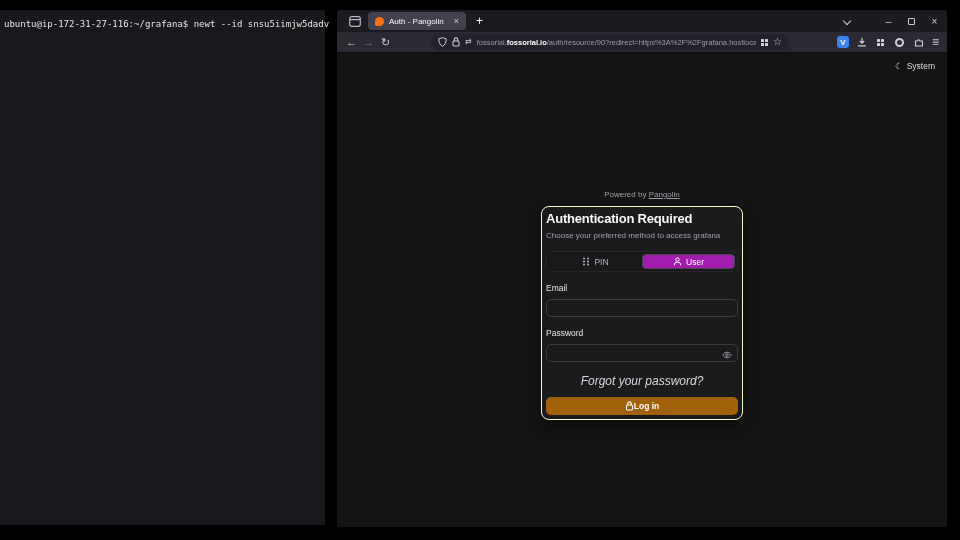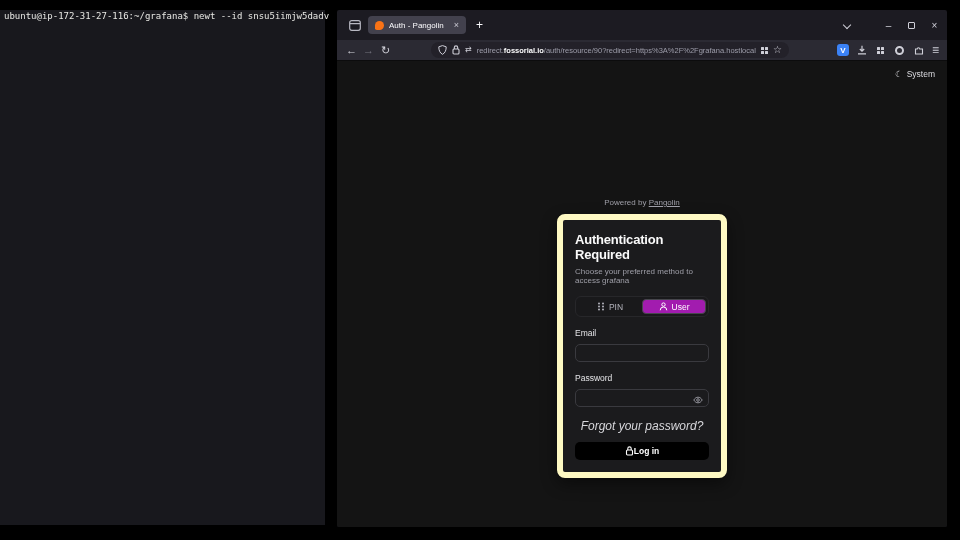--- a/index.html
+++ b/index.html
@@ -2,33 +2,33 @@
 <html><head>
 <meta charset="utf-8">
 <style>
   * { margin:0; padding:0; box-sizing:border-box; }
   html,body { width:960px; height:540px; background:#000; overflow:hidden;
               font-family:"Liberation Sans", sans-serif; }
   .stage { position:relative; width:960px; height:540px; }
 
   
   .terminal { position:absolute; left:0; top:10px; width:325px; height:515px;
-              background:#18181d; padding:0 2px 0 4px;
+              background:#18181d; padding:8px 2px 0 4px;
               font-family:"DejaVu Sans Mono", monospace; font-size:9px;
               line-height:13.5px; color:#e8e8e4; }
   .term-line { white-space:pre; }
   .cursor { display:inline-block; width:5px; height:10px; border:1px solid #e8e8e4;
             vertical-align:-1px; margin-left:1px; }
 
   
   .browser { position:absolute; left:337px; top:10px; width:610px; height:517px;
              background:#1c1b22; display:flex; flex-direction:column;
              border-radius:2px; overflow:hidden; }
 
-  .tabbar { height:30px; display:flex; align-items:center; padding:0 5px 0 10px; gap:5px; flex:0 0 auto; }
+  .tabbar { height:22px; display:flex; align-items:center; padding:0 5px 0 10px; gap:5px; flex:0 0 auto; }
   .ffview { width:16px; height:14px; display:flex; align-items:center; justify-content:center; color:#b9b9c3; }
   .tab { height:18px; width:98px; background:#42414d; border-radius:4px;
          display:flex; align-items:center; gap:5px; padding:0 7px; }
   .favicon { width:9px; height:9px; border-radius:50% 50% 50% 20%; background:#f97316; flex:0 0 auto; }
   .tab-title { flex:1; font-size:8px; color:#fbfbfe; white-space:nowrap; overflow:hidden; }
   .tab-close { font-size:9px; color:#c9c9d2; line-height:1; }
   .newtab { font-size:12px; color:#fbfbfe; padding:0 5px; }
   .tb-spacer { flex:1; }
   .chev { width:8px; height:8px; position:relative; margin-right:22px; }
   .chev::before { content:""; position:absolute; left:1px; top:1px; width:5px; height:5px;
@@ -55,44 +55,44 @@
               font-size:8px; font-weight:700; display:flex; align-items:center; justify-content:center; }
   .icon12 { width:12px; height:12px; display:flex; align-items:center; justify-content:center; color:#cfcfd8; }
   .ring { width:9px; height:9px; border:2px solid #cfcfd8; border-radius:50%; background:#2b2a33; }
   .burger { color:#cfcfd8; font-size:12px; line-height:1; }
 
   
   .content { flex:1; background:#141414; position:relative; display:flex;
              flex-direction:column; align-items:center; }
   .theme-toggle { position:absolute; top:8px; right:12px; display:flex; align-items:center;
                   gap:4px; color:#dcdce1; font-size:8.5px; }
-  .auth-col { margin-top:137px; width:170px; }
+  .auth-col { margin-top:137px; width:202px; }
   .powered { text-align:center; font-size:8px; color:#9f9fa8; margin-bottom:7px; }
   .powered .plink { text-decoration:underline; }
 
-  .card { background:#1b1b1d; border:6px solid #fef9c3; border-radius:8px; padding:12px;
+  .card { background:#1b1b1d; border:1px solid #fef9c3; border-radius:8px; padding:4px;
           box-shadow:0 6px 16px rgba(0,0,0,.45); }
   .card-title { font-size:13px; font-weight:700; color:#fafafa; letter-spacing:-0.2px; }
   .card-sub { font-size:8px; color:#9f9fa8; margin:5px 0 11px; }
 
   .method-tabs { display:flex; background:#19191b; border:1px solid #27272a; border-radius:6px;
                  padding:2px; height:21px; }
   .mtab { flex:1; display:flex; align-items:center; justify-content:center; gap:4px;
           font-size:8.5px; color:#b4b4bc; border-radius:4px; border:1px solid transparent; }
   .mtab.active { background:#a21caf; border-color:#47474d; color:#fff;text-align:center; }
   .mtab svg { display:block; }
 
   .field-label { font-size:8.5px; font-weight:400; color:#e4e4e7; margin:11px 0 4px; }
   .tinput { width:100%; height:18px; background:#1b1b1d; border:1px solid #3a3a3f;
             border-radius:5px; color:#e4e4e7; font-size:9px; padding:0 6px; outline:none; }
   .pw-wrap { position:relative; }
   .eye { position:absolute; right:6px; top:4px; color:#9f9fa8; }
 
   .forgot { text-align:center; font-size:12px; color:#d8d8dc; margin:12px 0 9px;font-style:italic; }
-  .login-btn { width:100%; height:18px; background:#000000; border:none; border-radius:5px;
+  .login-btn { width:100%; height:18px; background:#a16207; border:none; border-radius:5px;
                color:#fff; font-size:8.5px; font-weight:700; display:flex; align-items:center;
                justify-content:center; cursor:pointer;
                font-family:"Liberation Sans", sans-serif; }
 </style>
 </head>
 <body>
 
 <div class="stage">
 
   <div class="terminal">
@@ -134,21 +134,21 @@
               <path d="M4.5 0.6 L8.2 1.8 C8.2 5.2 7.2 8 4.5 9.3 C1.8 8 0.8 5.2 0.8 1.8 Z" fill="none" stroke="currentColor" stroke-width="1"></path>
             </svg>
         </span>
         <span class="ubicon">
           <svg width="8" height="10" viewBox="0 0 8 10">
               <rect x="1" y="4" width="6" height="5" rx="1" fill="none" stroke="currentColor" stroke-width="1.1"></rect>
               <path d="M2.3 4 V2.6 a1.7 1.7 0 0 1 3.4 0 V4" fill="none" stroke="currentColor" stroke-width="1.1"></path>
             </svg>
         </span>
         <span class="ubicon">⇄</span>
-        <span class="url-text"><span class="sub">redirect.</span><span class="dom">fossorial.io</span><span class="path">/auth/resource/90?redirect=https%3A%2F%2Fgrafana.hostlocal.app/</span></span>
+        <span class="url-text"><span class="sub">fossorial.</span><span class="dom">fossorial.io</span><span class="path">/auth/resource/90?redirect=https%3A%2F%2Fgrafana.hostlocal.app/</span></span>
         <span class="grid4">
             <i></i>
             <i></i>
             <i></i>
             <i></i>
           </span>
         <span class="star">☆</span>
       </div>
 
       <div class="rightbar">

